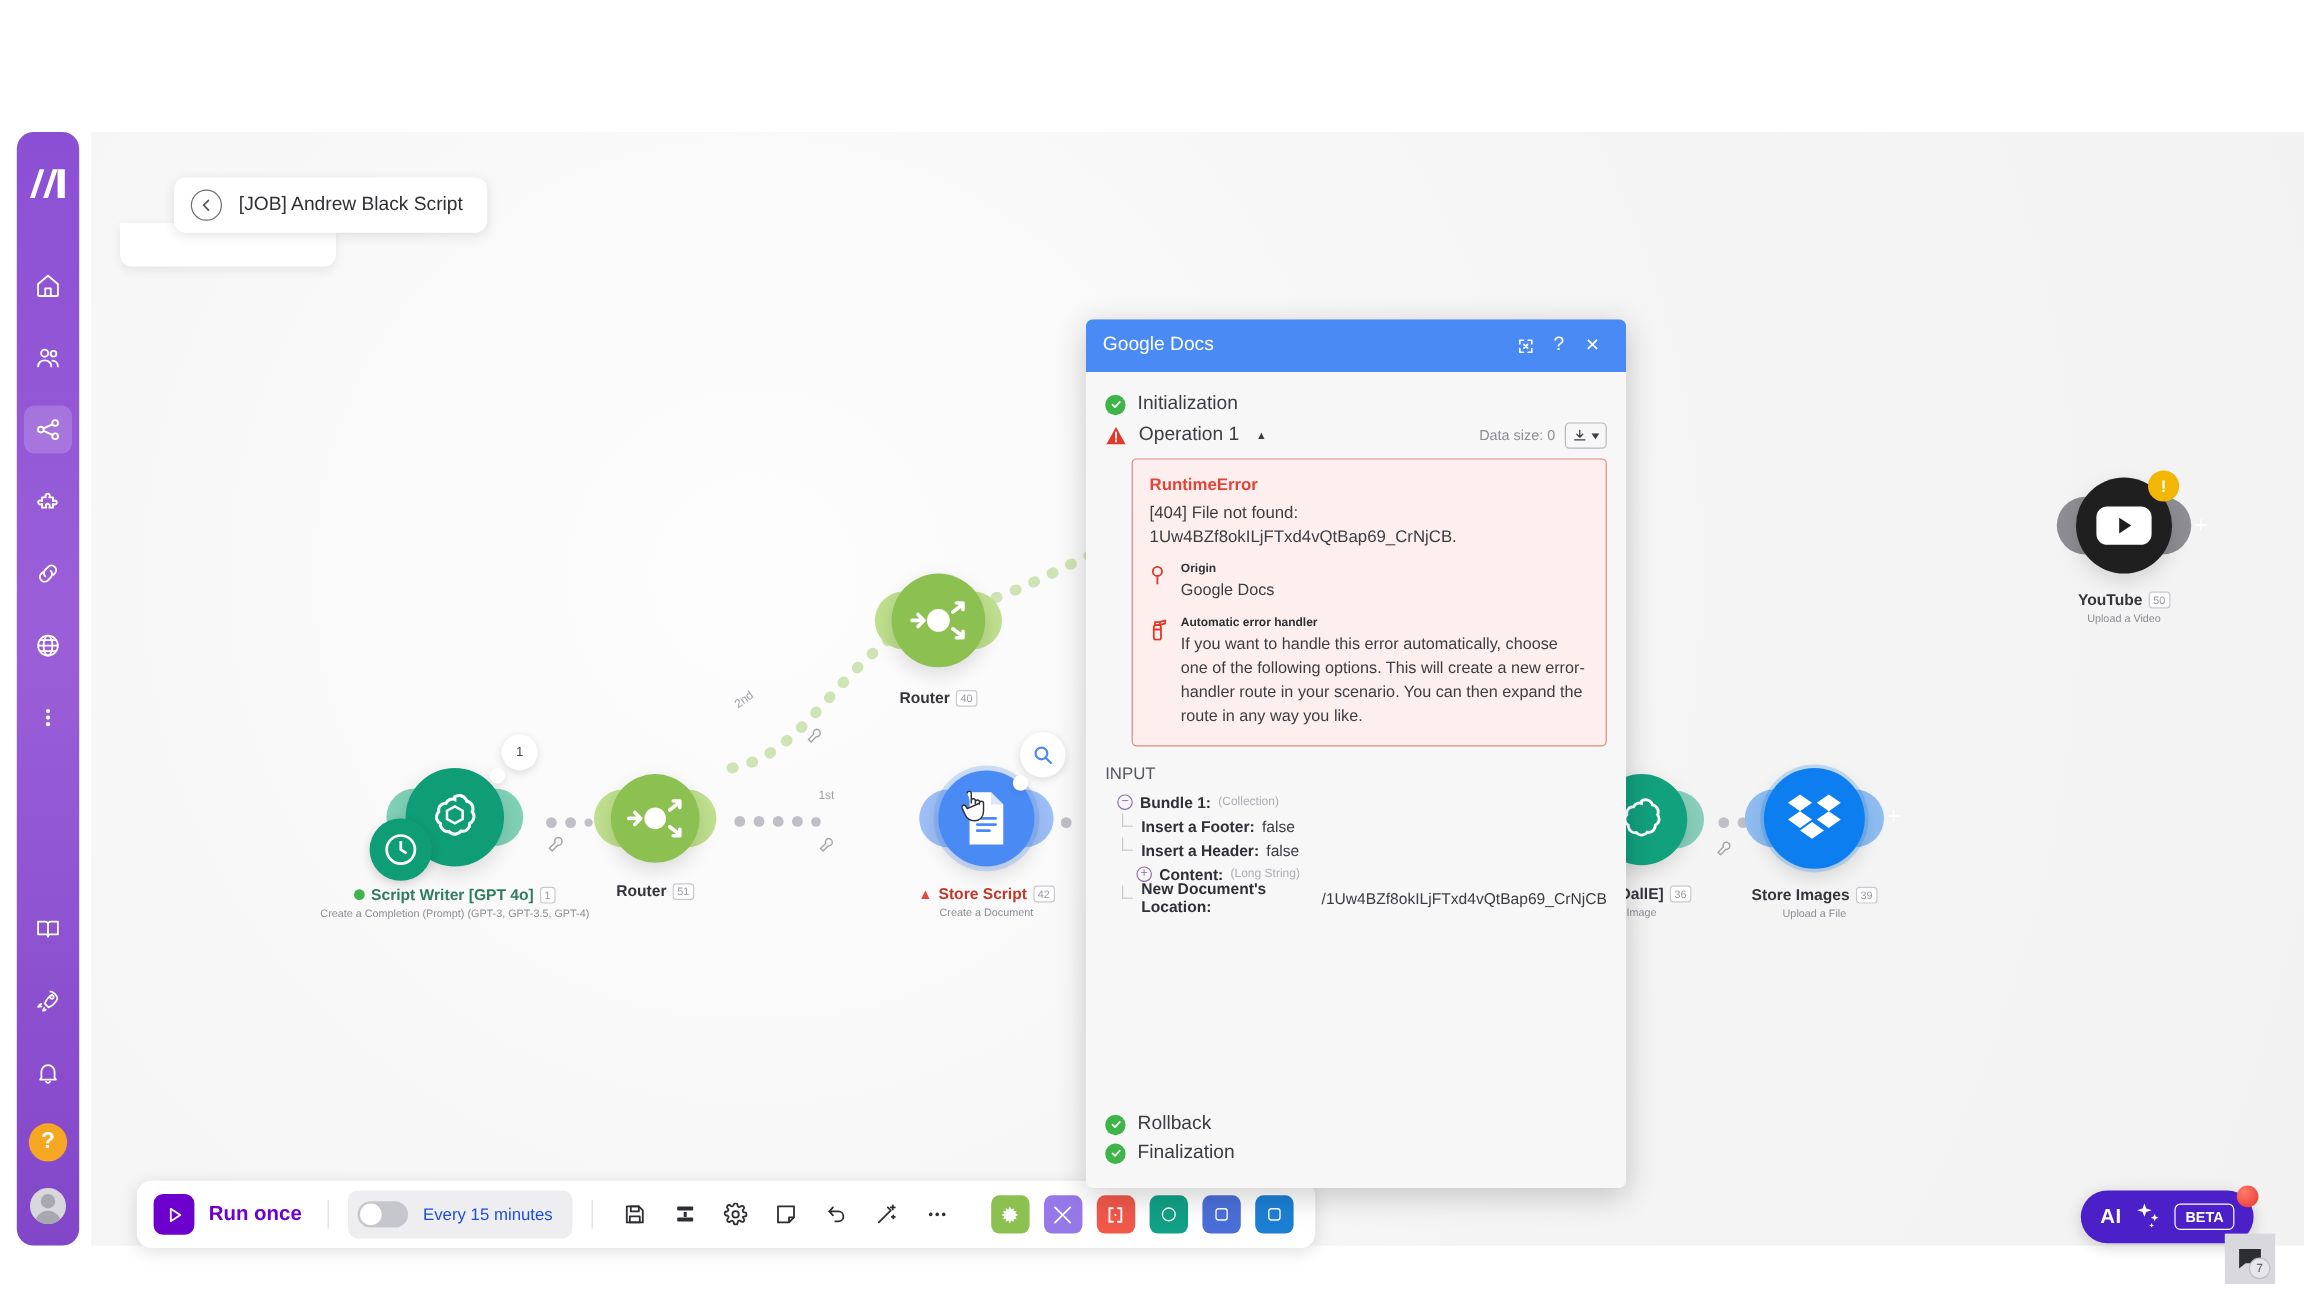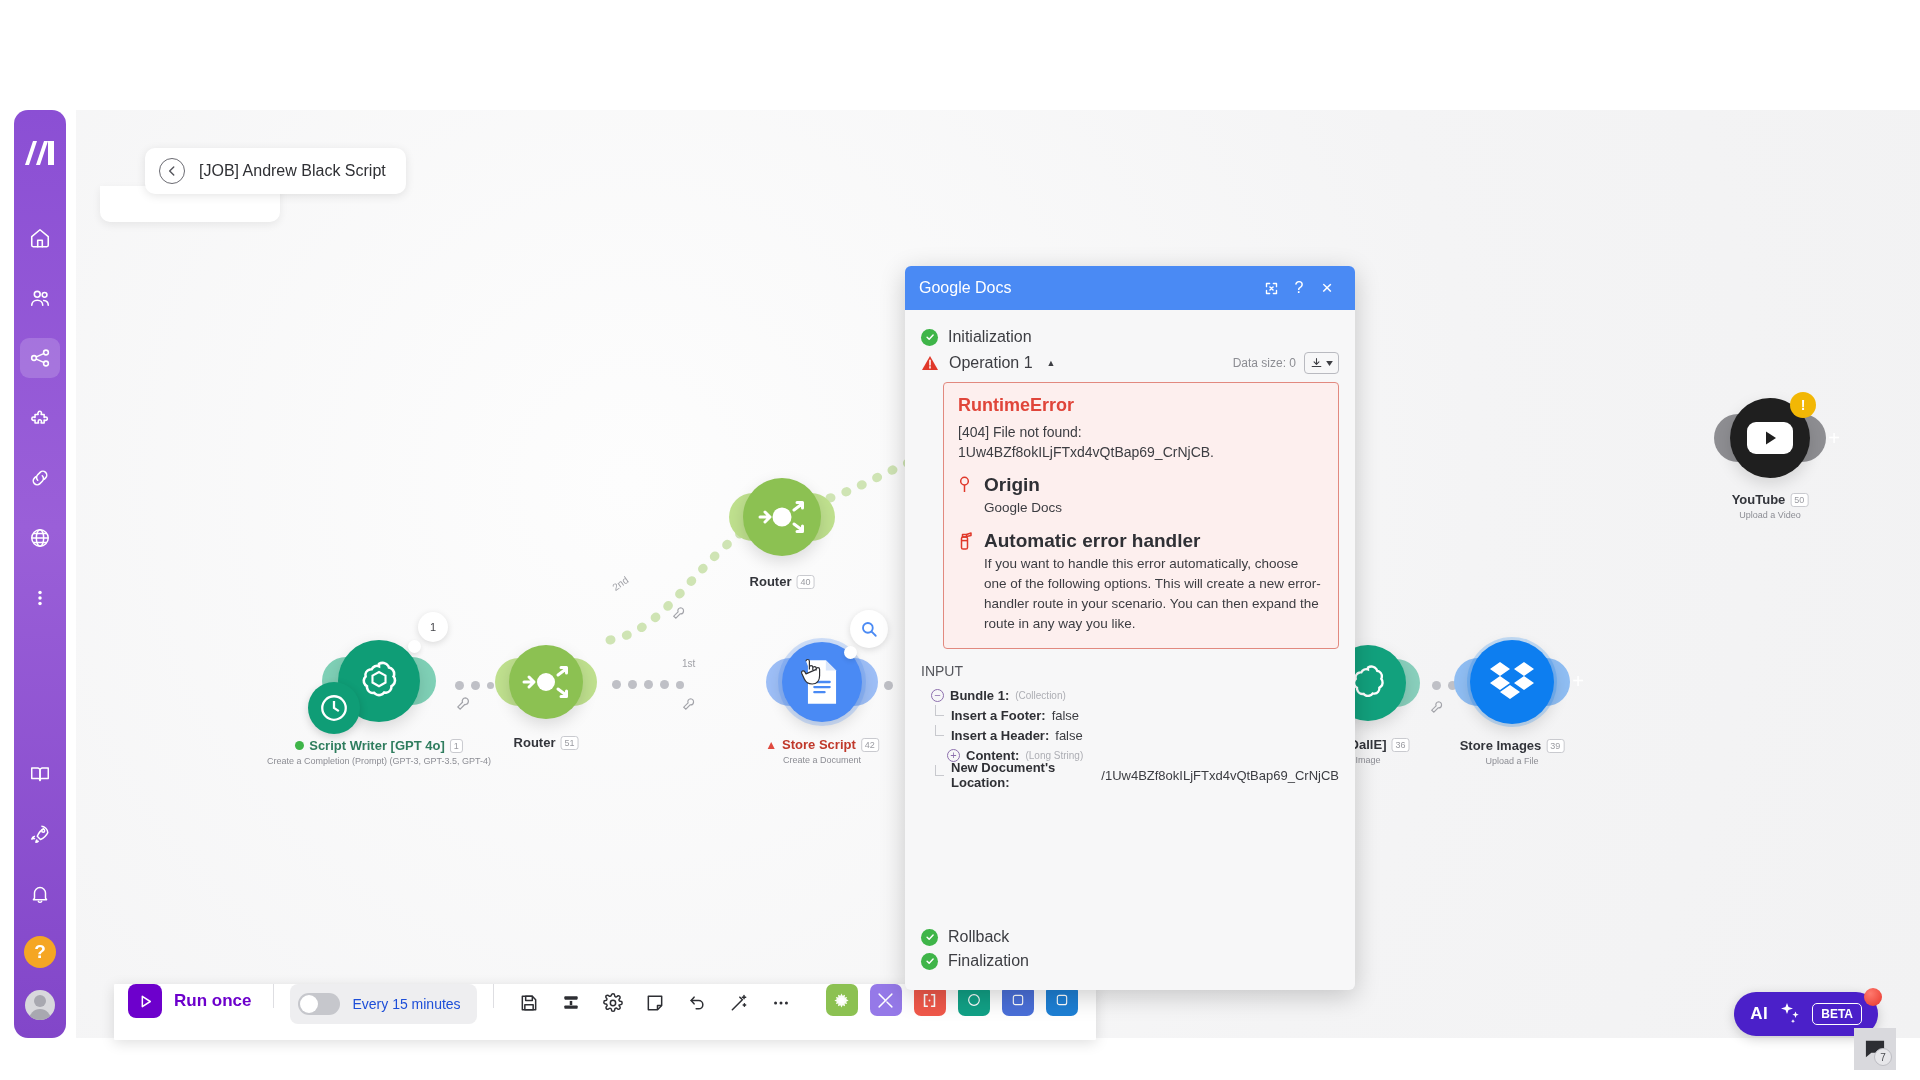--- a/index.html
+++ b/index.html
@@ -113,23 +113,23 @@
   .warn-tri { color:#e04a3f; font-size:12px; }
 
   .plus-btn{
     position:absolute; color:#fff; font-size:20px; font-weight:300;
     display:flex;align-items:center;justify-content:center;
   }
 
   
   .toolbar {
     position:absolute; left:114px; bottom:40px;
-    height: 56px; background:#fff; border-radius:1px;
+    height: 56px; background:#fff; border-radius:12px;
     box-shadow: 0 3px 14px rgba(0,0,0,0.13);
-    display:flex; align-items:flex-start; padding: 0 14px; gap: 4px;
+    display:flex; align-items:center; padding: 0 14px; gap: 4px;
     z-index: 30;
   }
   .run-once { display:flex; align-items:center; gap:12px; padding-right:6px;}
   .run-icon {
     width:34px;height:34px;border-radius:8px;background:#6d00cc;
     display:flex;align-items:center;justify-content:center;
   }
   .run-text{font-size:17px;font-weight:bold;color:#6d00cc;}
   .tb-div { width:1px; height:24px; background:#dedee2; margin:0 12px; }
   .sched {
@@ -187,25 +187,25 @@
   .step-text{font-size:16px;color:#3c3d42;}
   .caret{font-size:9px;color:#3c3d42;margin-left:4px;}
   .datasize{margin-left:auto;display:flex;align-items:center;gap:8px;}
   .datasize-text{font-size:12px;color:#8c8d93;}
   .dl-btn{border:1px solid #b9bac0;border-radius:4px;height:22px;padding:0 5px;display:flex;align-items:center;gap:3px;color:#3c3d42;}
 
   .err-box{
     border:1px solid #e2897f; background:#fdefee; border-radius:4px;
     margin: 8px 0 10px 22px; padding: 12px 14px 14px 14px;
   }
-  .err-title{color:#e0453a;font-size:18px;font-weight:bold;margin-bottom:6px;}
+  .err-title{color:#e0453a;font-size:14px;font-weight:bold;margin-bottom:6px;}
   .err-msg{font-size:14px;color:#3c3d42;line-height:20px;}
   .err-section{display:flex;gap:10px;margin-top:12px;}
   .err-sec-ico{width:16px;flex:0 0 auto;color:#e0453a;padding-top:2px;}
-  .err-sec-h{font-size:19px;font-weight:bold;color:#2f3035;}
+  .err-sec-h{font-size:10px;font-weight:bold;color:#2f3035;}
   .err-sec-b{font-size:13.5px;color:#3c3d42;line-height:20px;margin-top:2px;}
   .err-actions{margin-top:12px;display:flex;flex-direction:column;align-items:flex-start;gap:3px;}
   .ea{font-size:12.5px;font-weight:bold;color:#fff;border-radius:3px;padding:3px 8px;}
   .ea.red{background:#e0382a;}
   .ea.purple{background:#6a0fd1;}
 
   .input-head{font-size:14px;color:#55565c;margin:14px 0 6px 0;}
   .tree{font-size:13px;color:#3c3d42;}
   .tree-row{display:flex;align-items:center;gap:6px;height:20px;}
   .tree-ind{padding-left:30px;position:relative;}

